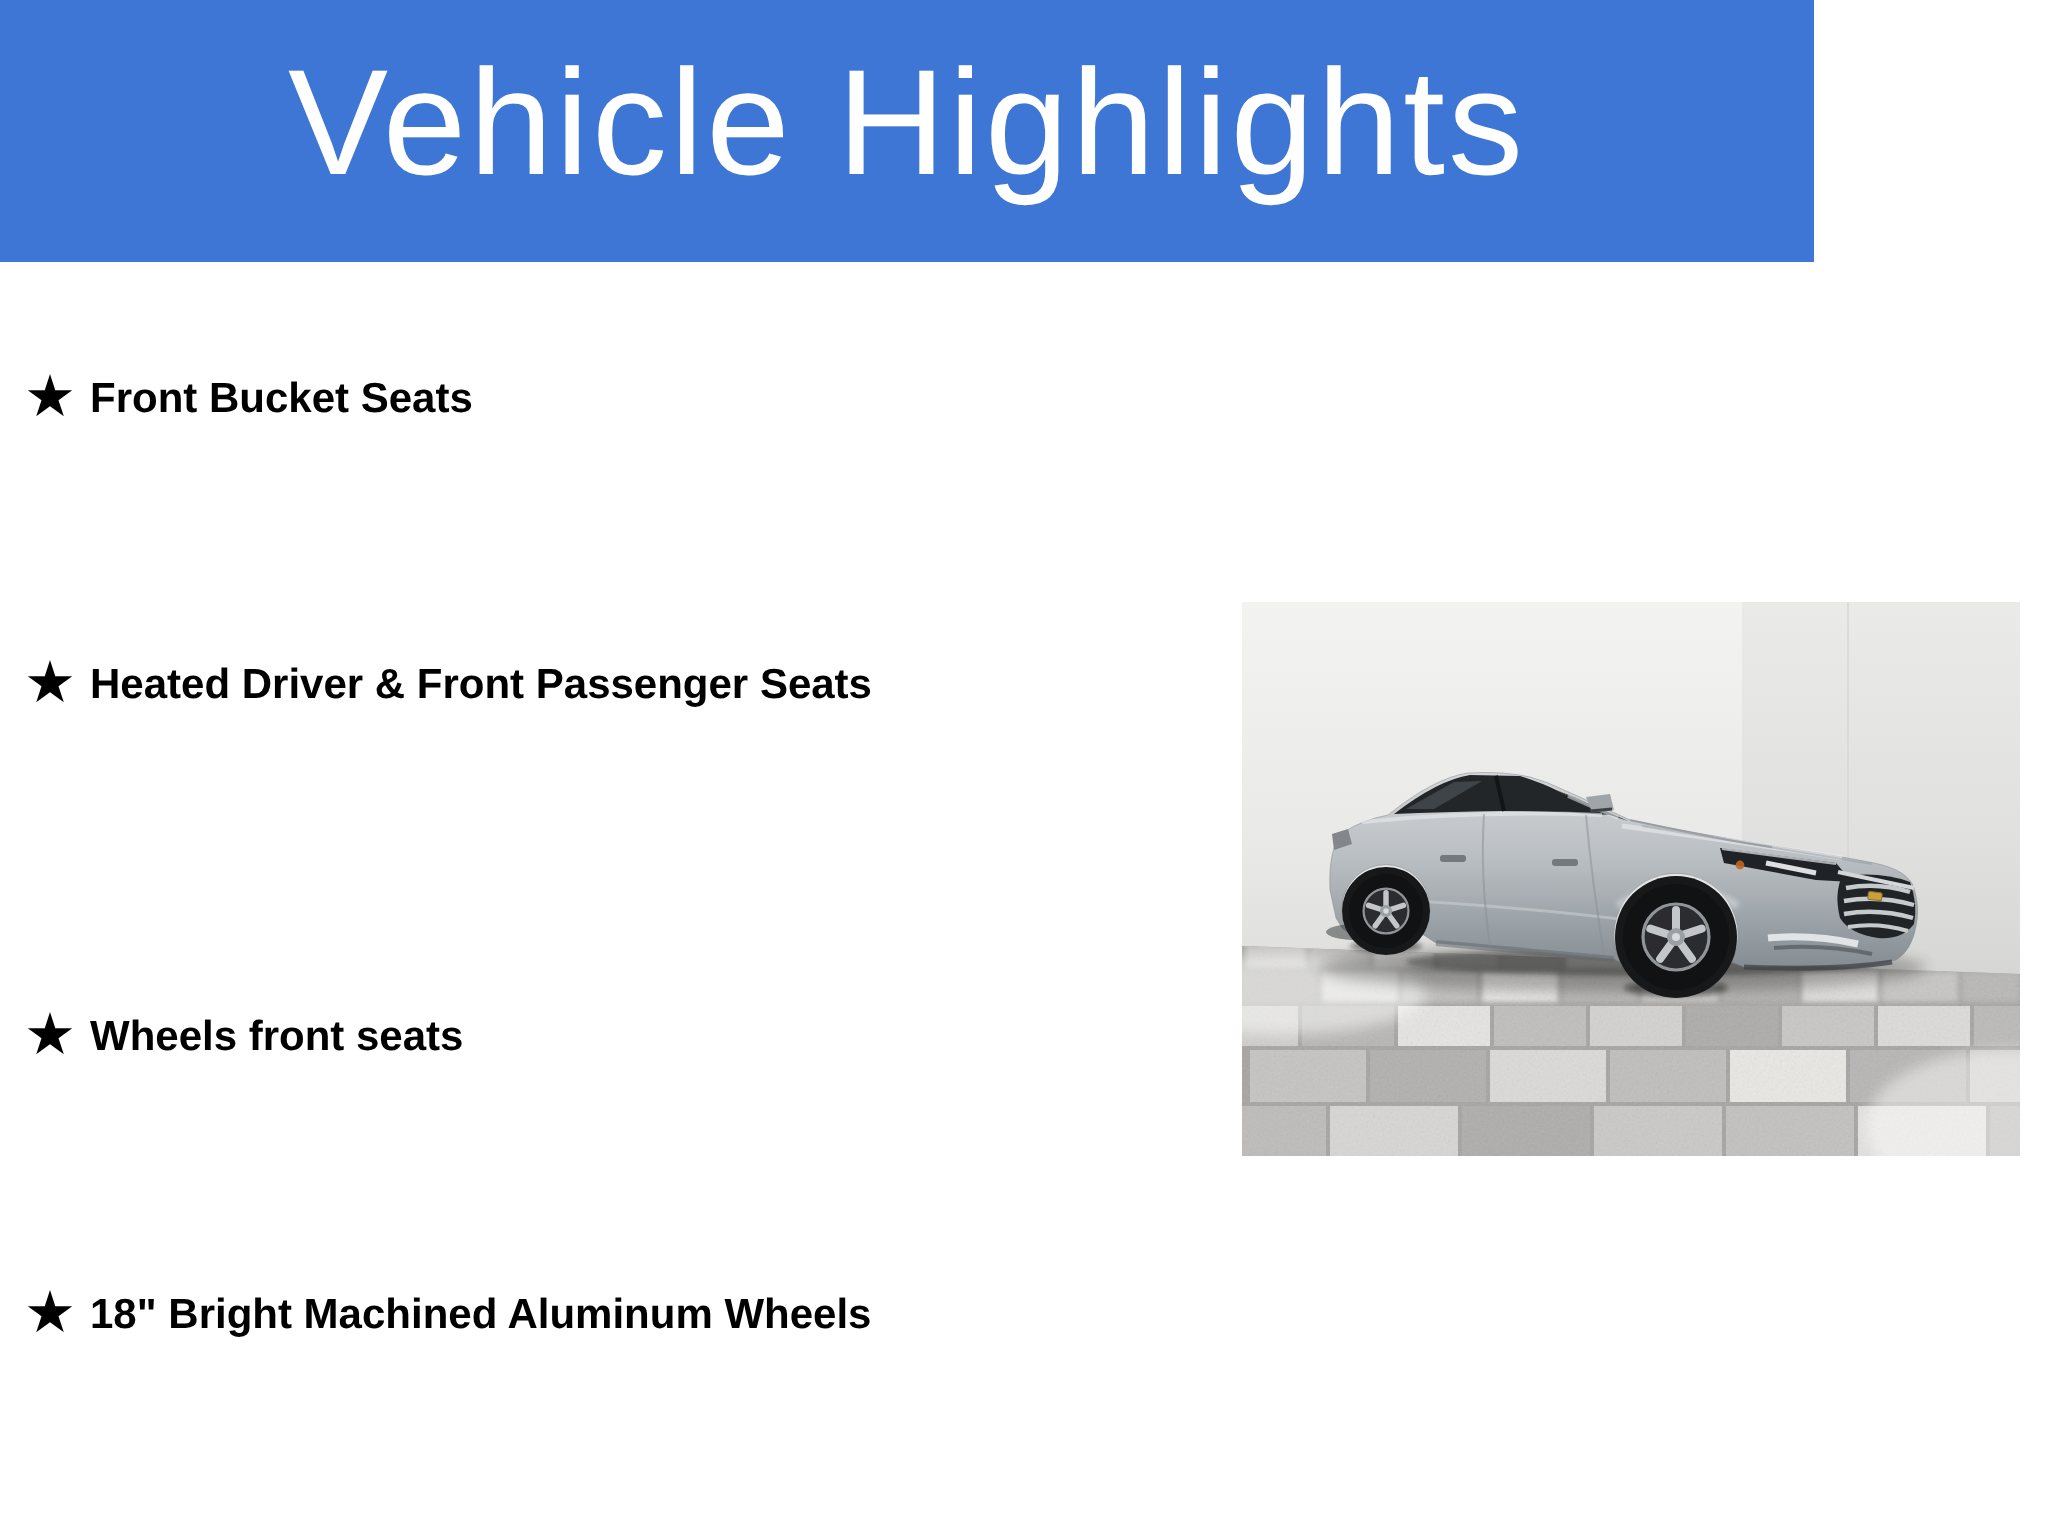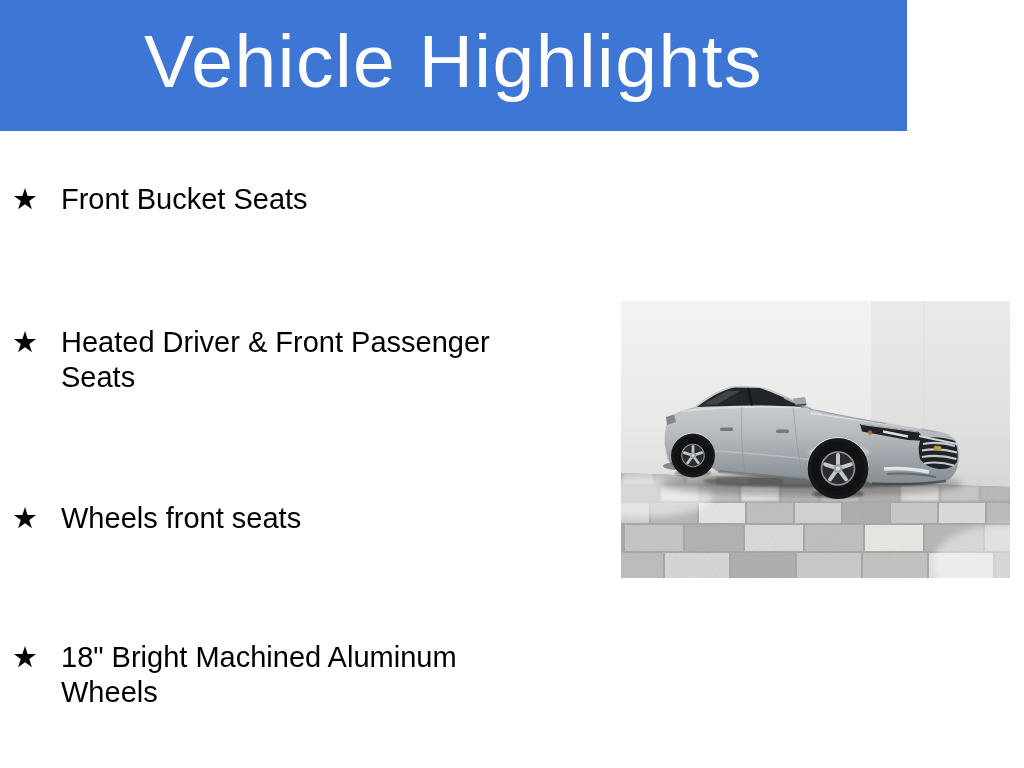--- a/index.html
+++ b/index.html
@@ -46,24 +46,23 @@
   }
   .highlight-item .star {
     width: 33px;
     flex: 0 0 33px;
     font-size: 29px;
     line-height: 35px;
     text-align: left;
   }
   .highlight-item .txt {
     width: 500px;
-    font-size: 29px;
+    font-size: 21px;
     line-height: 35px;
-    font-weight: 400;
-    margin-left: 16px;
+    font-weight: 700;
   }
   .item-0 { top: 182px; }
   .item-1 { top: 325px; }
   .item-2 { top: 501px; }
   .item-3 { top: 640px; }
   .photo {
     position: absolute;
     left: 621px;
     top: 301px;
     width: 389px;

